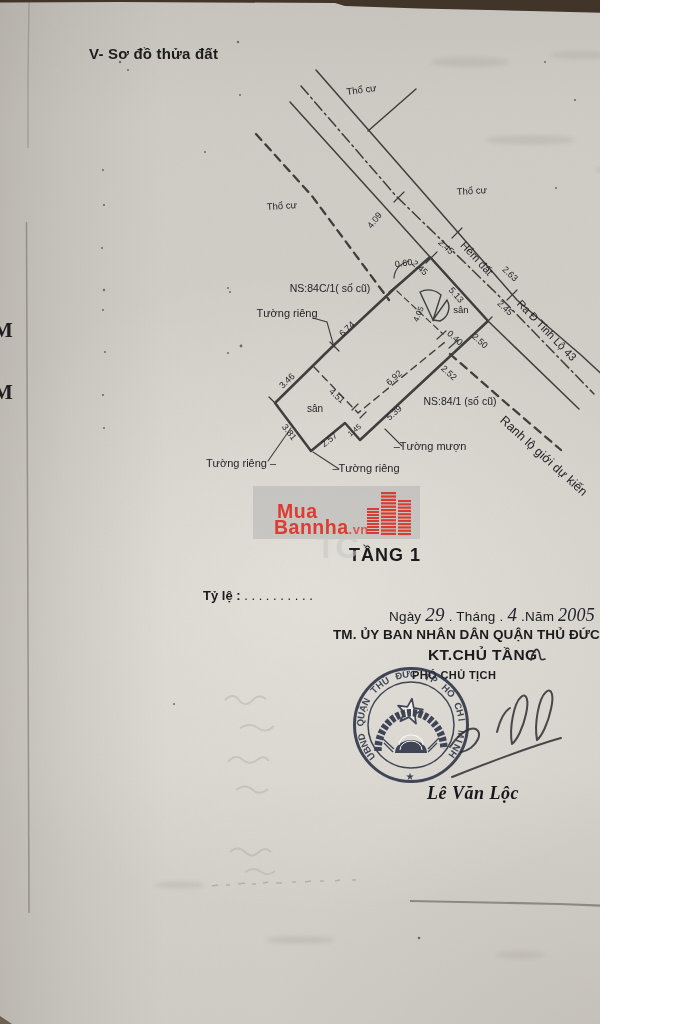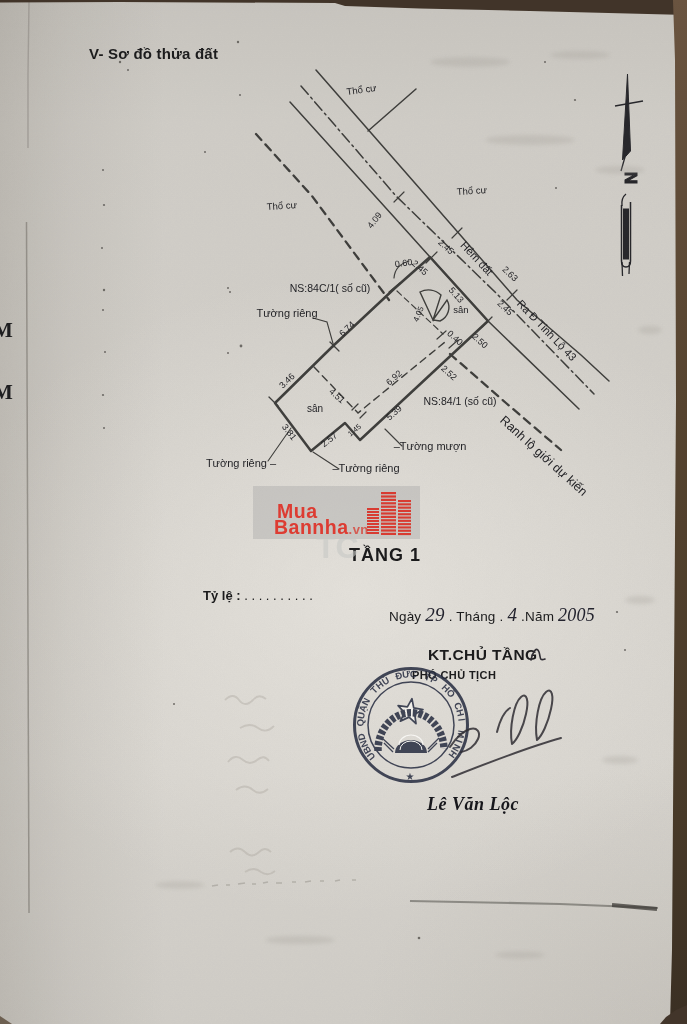--- a/index.html
+++ b/index.html
@@ -1,16 +1,16 @@
 <!DOCTYPE html>
 <html><head>
 <meta charset="utf-8">
 <style>
   html,body{margin:0;padding:0;}
-  #page{position:relative;width:687px;height:1024px;overflow:hidden;
+  #page{position:relative;width:600px;height:1024px;overflow:hidden;
     font-family:"Liberation Sans",sans-serif;
     background:
       linear-gradient(90deg, rgba(108,102,93,.20) 0px, rgba(108,102,93,.09) 70px, rgba(108,102,93,0) 165px),
       radial-gradient(ellipse 420px 320px at 52% 58%, rgba(238,235,229,.6) 0%, rgba(238,235,229,0) 100%),
       radial-gradient(ellipse 500px 420px at 103% 102%, rgba(120,112,100,.12) 0%, rgba(120,112,100,0) 70%),
       linear-gradient(180deg, #c8c5bf 0%, #d0cdc7 12%, #d3d0ca 45%, #d7d4ce 75%, #d0cdc7 100%);
   }
   .t{position:absolute;color:#1b1b1c;white-space:nowrap;}
 </style>
 </head>
@@ -156,26 +156,27 @@
 <ellipse cx="640" cy="600" rx="15" ry="4"></ellipse>
 </g>
 </svg>
 
 <div class="t" style="left:349px;top:545px;font-size:18px;font-weight:bold;letter-spacing:1px;">TẦNG 1</div>
 
 <div class="t" style="left:203px;top:588px;font-size:13px;font-weight:bold;">Tỷ lệ :<span style="font-weight:normal;"> . . . . . . . . . .</span></div>
 
 <div class="t" style="left:389px;top:604px;font-size:13.5px;letter-spacing:.2px;">Ngày <span style="font-family:'Liberation Serif',serif;font-style:italic;font-size:19px;color:#23232e;">29</span> . Tháng . <span style="font-family:'Liberation Serif',serif;font-style:italic;font-size:19px;color:#23232e;">4</span> .Năm <span style="font-family:'Liberation Serif',serif;font-style:italic;font-size:18px;color:#23232e;">2005</span></div>
 
+<div class="t" style="left:333px;top:627px;font-size:13.5px;font-weight:bold;letter-spacing:.1px;">TM. ỦY BAN NHÂN DÂN QUẬN THỦ ĐỨC</div>
 
 <div class="t" style="left:428px;top:646px;font-size:15.5px;font-weight:bold;letter-spacing:.4px;">KT.CHỦ TẦNG</div>
 
 <div class="t" style="left:412px;top:669px;font-size:11px;font-weight:bold;letter-spacing:.4px;">PHÓ CHỦ TỊCH</div>
 
-<div class="t" style="left:427px;top:783px;font-family:'Liberation Serif',serif;font-style:italic;font-weight:bold;font-size:18px;letter-spacing:.5px;color:#17171c;margin-top:11px;">Lê Văn Lộc</div>
+<div class="t" style="left:427px;top:783px;font-family:'Liberation Serif',serif;font-style:italic;font-weight:bold;font-size:18px;letter-spacing:.5px;color:#17171c;">Lê Văn Lộc</div>
 
 
 <div style="position:absolute;left:253px;top:486px;width:167px;height:53px;background:rgba(162,163,162,.38);"></div>
 
 <div class="t" style="left:316px;top:489px;font-size:32px;font-weight:bold;color:rgba(199,200,197,.6);margin-top:40px;">TC</div>
 
 <div class="t" style="left:277px;top:500px;font-size:19.5px;font-weight:bold;color:rgba(222,48,38,.92);letter-spacing:.5px;">Mua</div>
 
 <div class="t" style="left:274px;top:516px;font-size:19.5px;font-weight:bold;color:rgba(222,48,38,.92);letter-spacing:.5px;">Bannha<span style="font-size:13px;color:rgba(214,80,70,.9);">.vn</span></div>
 

